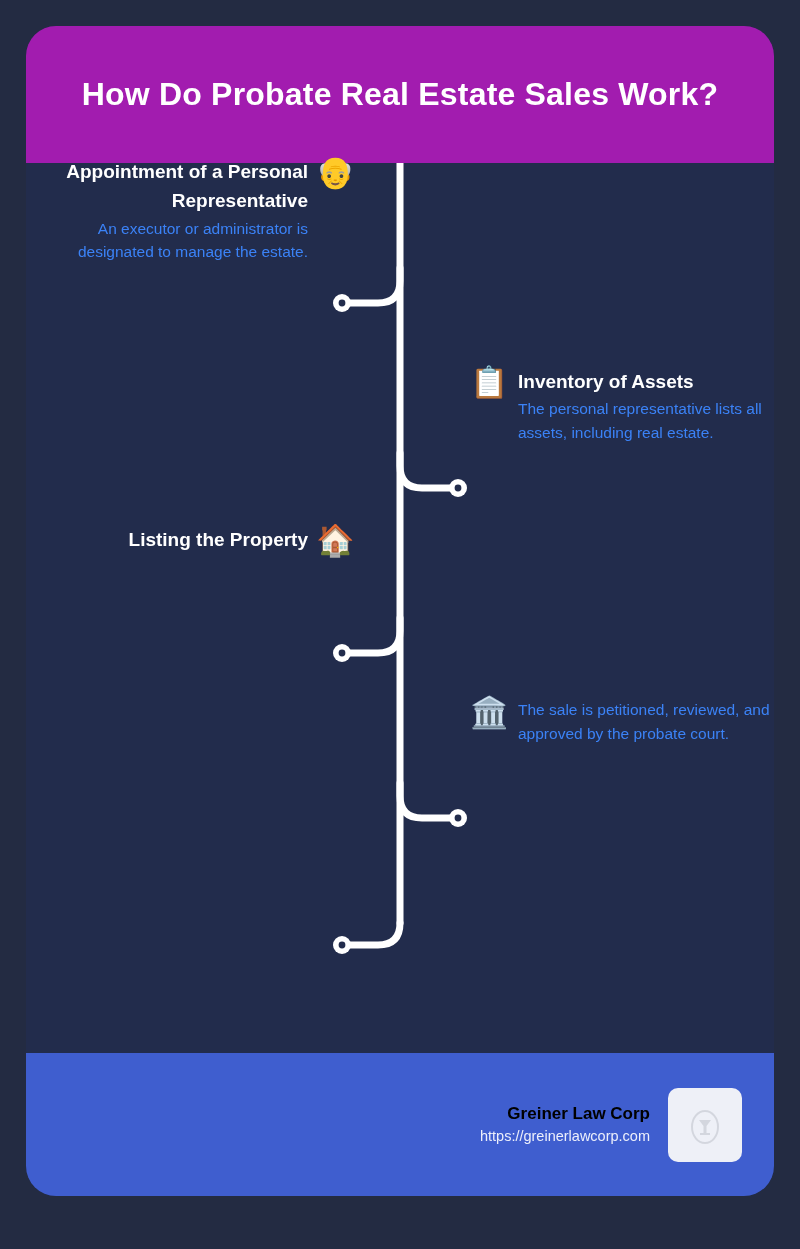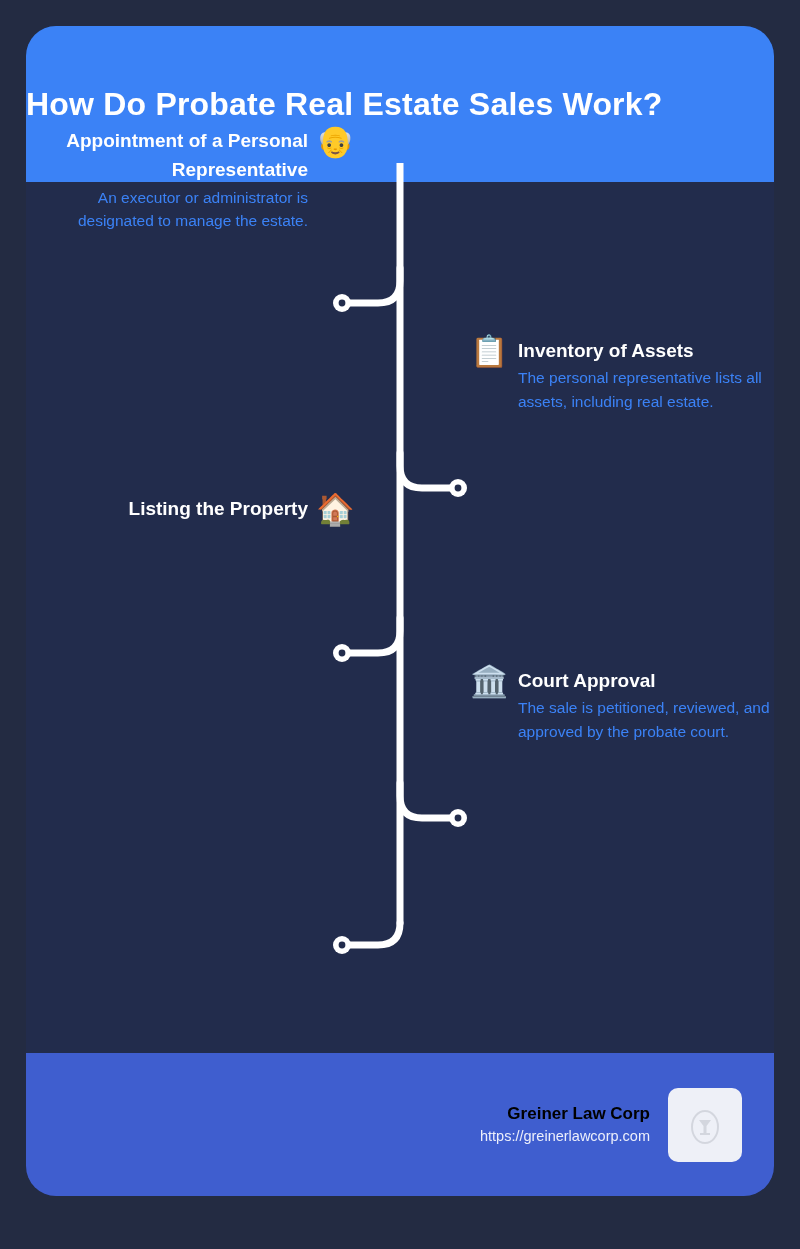--- a/index.html
+++ b/index.html
@@ -33,24 +33,25 @@
     background: #222c4c;
     overflow: hidden;
   }
 
   
   .header {
     position: absolute;
     left: 0;
     top: 0;
     width: 748px;
-    height: 156px;
-    background: #3b82f6;
+    height: 137px;
+    background: #a21caf;
     display: flex;
     align-items: center;
+    justify-content: center;
   }
   .header-title {
     color: #ffffff;
     font-size: 32px;
     font-weight: bold;
     letter-spacing: 0.2px;
     text-align: center;
     line-height: 1.2;
   }
 
@@ -103,20 +104,21 @@
     width: 748px;
     height: 890px;
     pointer-events: none;
   }
 
   
   .step {
     position: absolute;
     display: flex;
     align-items: flex-start;
+    margin-top: 31px;
   }
   .step-left  { left: 0;   width: 330px; justify-content: flex-end; }
   .step-right { left: 444px; width: 330px; justify-content: flex-start; }
 
   .step-icon {
     font-size: 31px;
     line-height: 1;
     flex: none;
     width: 40px;
     text-align: center;
@@ -208,21 +210,20 @@
     <div class="step step-left" id="step-2">
       <div class="step-body">
         <div class="step-title">Listing the Property</div>
       </div>
       <div class="step-icon">🏠</div>
     </div>
 
     <div class="step step-right" id="step-3">
       <div class="step-icon">🏛️</div>
       <div class="step-body">
-        <div class="step-title">Court Approval</div>
         <div class="step-desc">The sale is petitioned, reviewed, and approved by the probate court.</div>
       </div>
     </div>
 
 
     <div class="footer">
       <div class="footer-text">
         <div class="footer-brand">Greiner Law Corp</div>
         <div class="footer-url">https://greinerlawcorp.com</div>
       </div>

